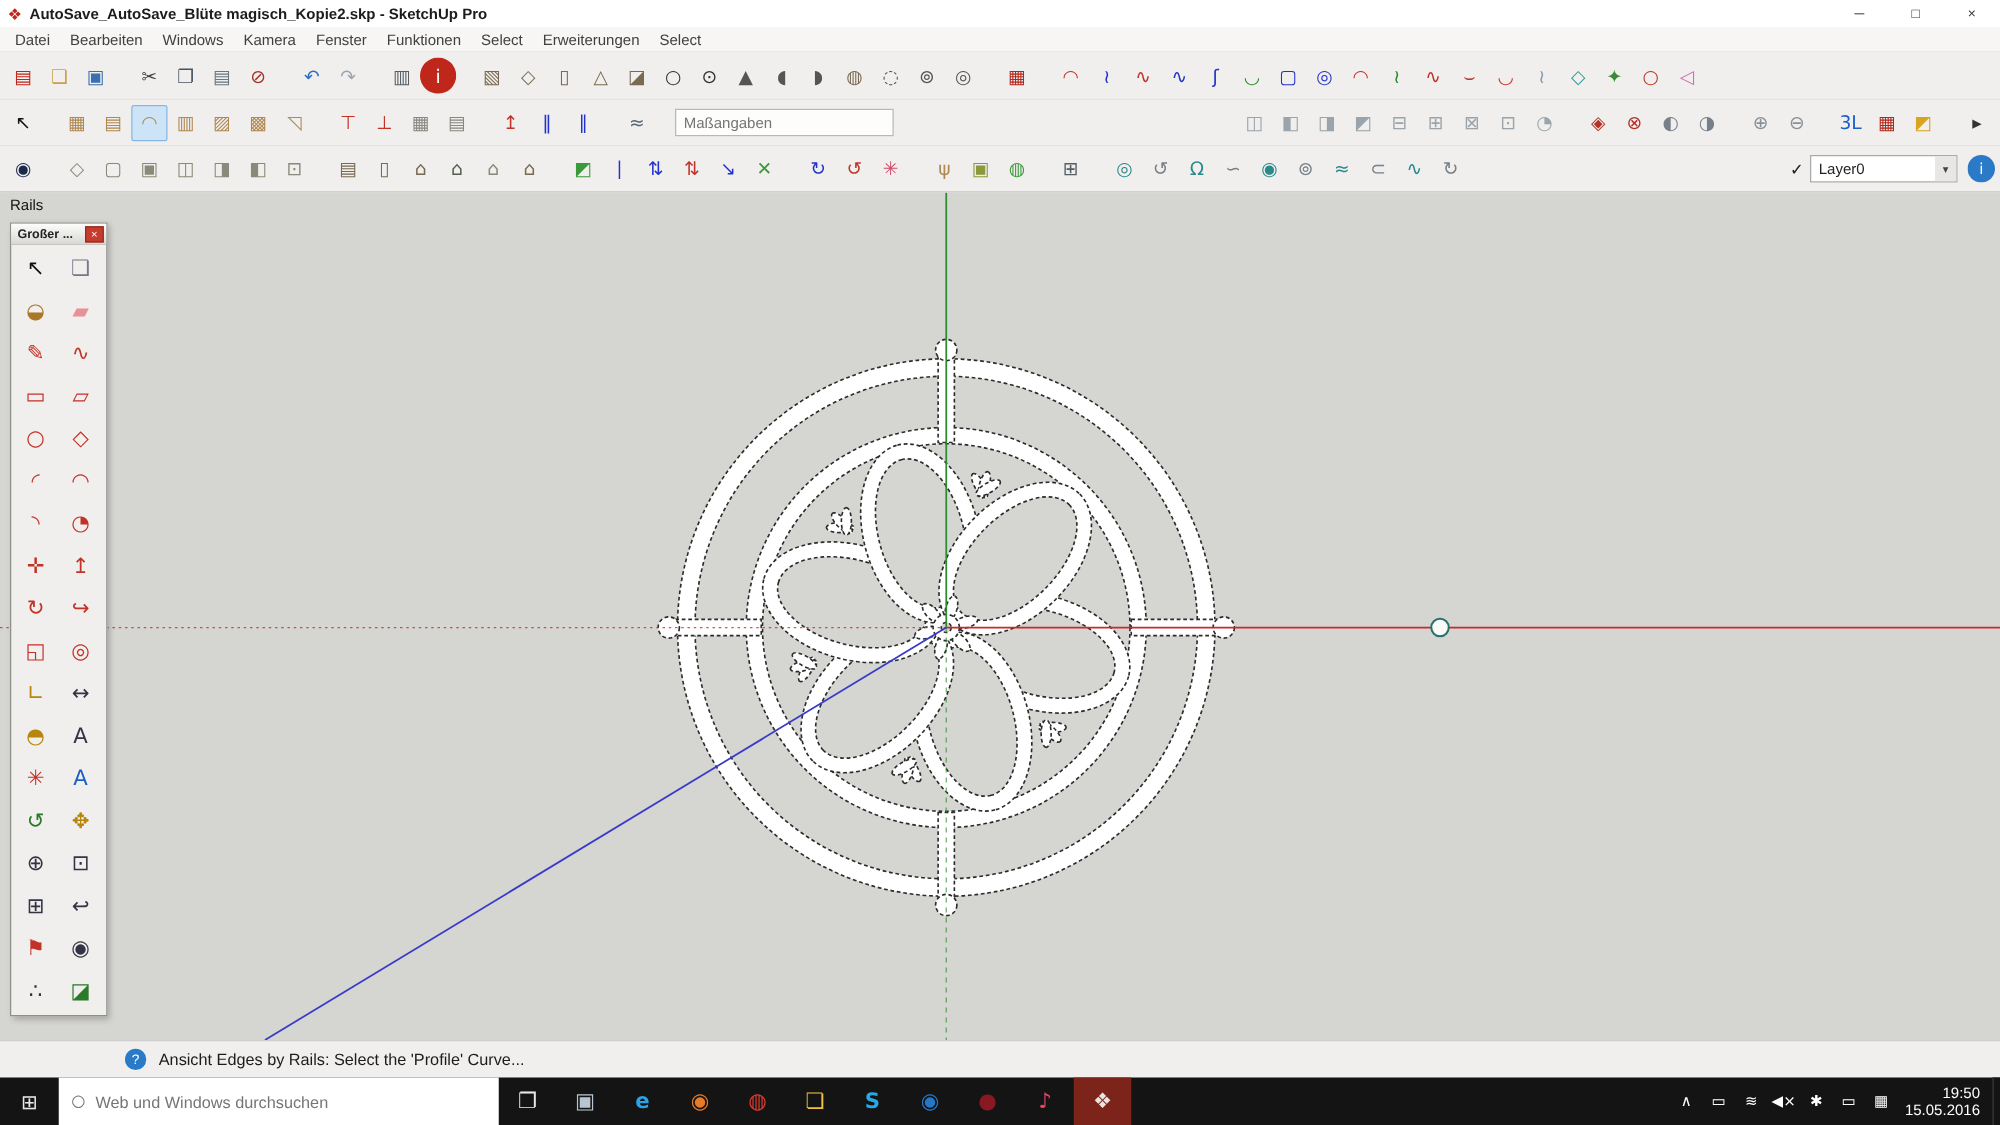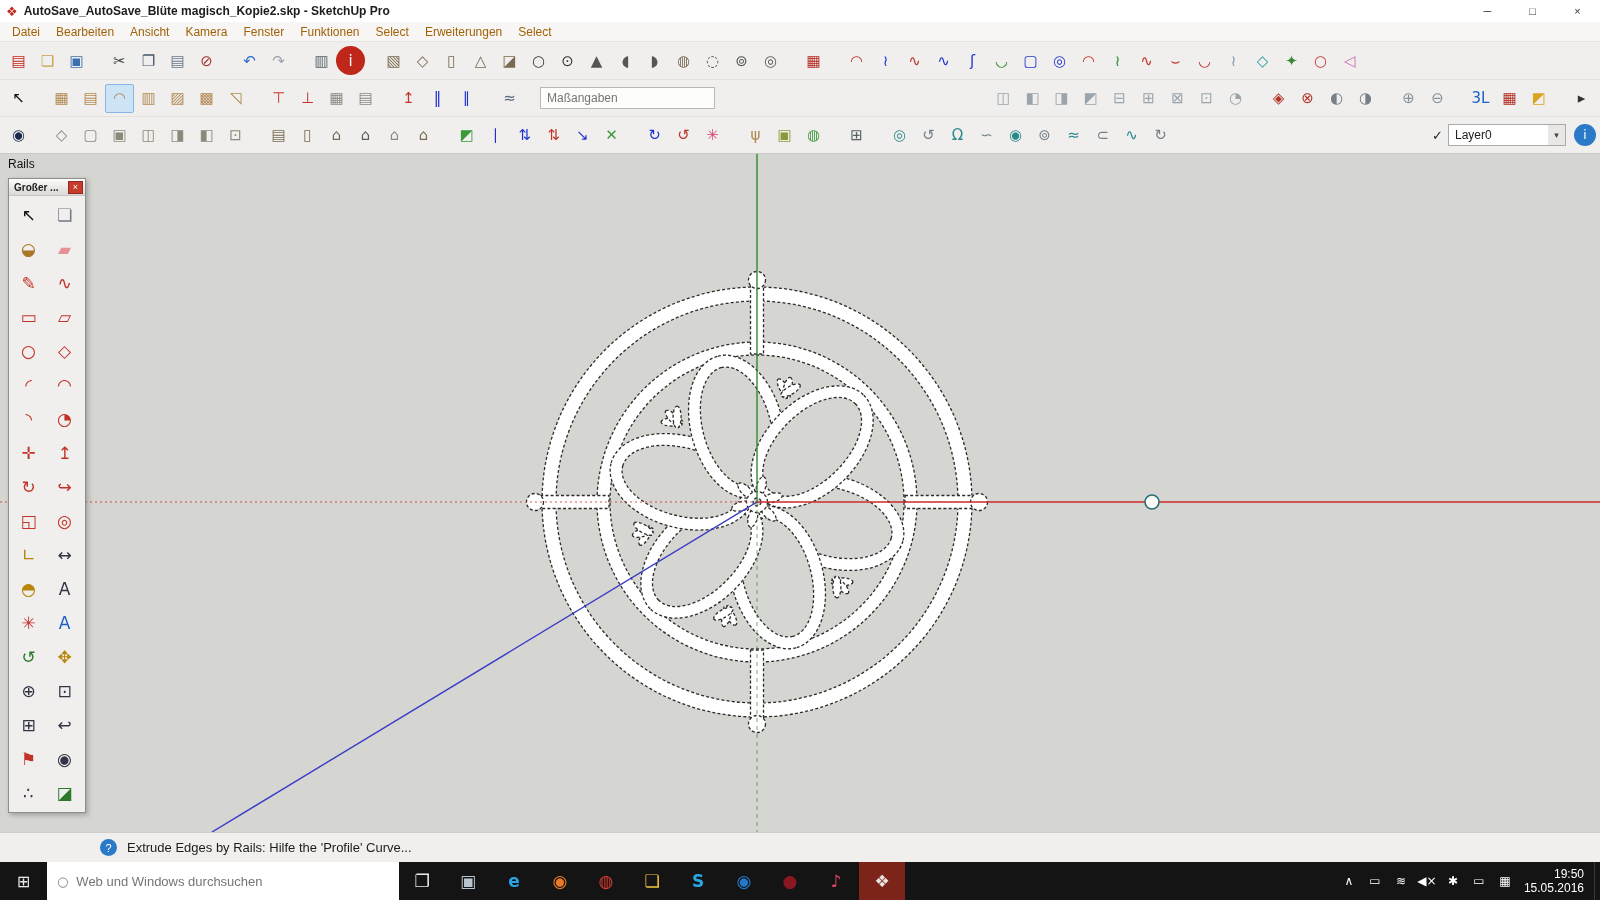--- a/index.html
+++ b/index.html
@@ -11,21 +11,21 @@
     display:flex; align-items:center; padding-left:6px; font-size:12px; color:#1c1c1c; }
   .titlebar .logo { color:#c0271b; font-size:13px; margin-right:6px; }
   .titlebar .title { font-weight:bold; }
   .win-controls { margin-left:auto; display:flex; }
   .win-controls .wbtn { width:45px; height:22px; display:flex; align-items:center; justify-content:center;
     font-size:11px; color:#333; background:transparent; border:none; }
 
   
   .menubar { position:absolute; top:22px; left:0; width:1600px; height:20px; background:#f7f6f5;
     display:flex; align-items:center; padding-left:4px; border-bottom:1px solid #e6e5e3; }
-  .menu-item { border:none; background:transparent; font-size:12px; color:#a16207; padding:2px 8px; font-family:inherit; }
+  .menu-item { border:none; background:transparent; font-size:12px; color:#404040; padding:2px 8px; font-family:inherit; }
 
   
   .toolbar { position:absolute; left:0; width:1600px; background:#f0efee; display:flex; align-items:center; padding:0 4px; }
   .toolbar1 { top:42px; height:38px; border-bottom:1px solid #e3e2e0; }
   .toolbar2 { top:80px; height:37px; border-bottom:1px solid #e3e2e0; }
   .toolbar3 { top:117px; height:37px; border-bottom:1px solid #c9c8c5; }
   .icon { width:29px; height:29px; display:flex; align-items:center; justify-content:center;
     font-size:15px; background:transparent; border:1px solid transparent; border-radius:2px;
     font-family:"DejaVu Sans", sans-serif; flex:0 0 auto; }
   .icon.gap { margin-left:14px; }
@@ -114,21 +114,21 @@
         </button>
       </div>
   </div>
 
   <div class="menubar">
 
       <button class="menu-item"><span>Datei</span></button>
 
       <button class="menu-item"><span>Bearbeiten</span></button>
 
-      <button class="menu-item"><span>Ansicht</span></button>
+      <button class="menu-item"><span>Windows</span></button>
 
       <button class="menu-item"><span>Kamera</span></button>
 
       <button class="menu-item"><span>Fenster</span></button>
 
       <button class="menu-item"><span>Funktionen</span></button>
 
       <button class="menu-item"><span>Select</span></button>
 
       <button class="menu-item"><span>Erweiterungen</span></button>
@@ -871,21 +871,21 @@
 
           <button class="icon" style="color: rgb(42, 122, 42);">
             <span class="g">◪</span>
           </button>
         </div>
     </div>
   </div>
 
   <div class="statusbar">
     <span class="help-badge">?</span>
-    <span class="status-text">Extrude Edges by Rails: Hilfe the 'Profile' Curve...</span>
+    <span class="status-text">Ansicht Edges by Rails: Select the 'Profile' Curve...</span>
   </div>
 
   <div class="taskbar">
     <button class="start-btn"><span class="g">⊞</span></button>
     <div class="search-box">
       <span class="sicon">○</span>
       <input value="" placeholder="Web und Windows durchsuchen" style="">
     </div>
     <div class="tb-icons">
 

